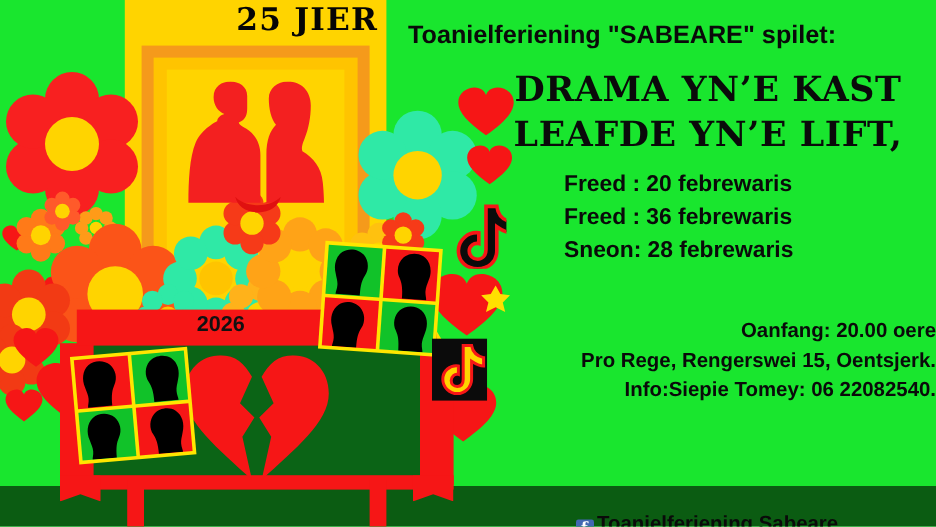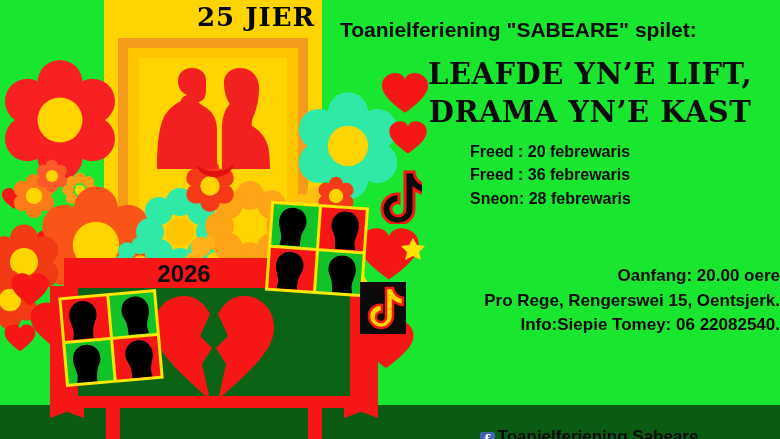--- a/index.html
+++ b/index.html
@@ -20,21 +20,21 @@
     position:absolute;left:104px;top:2px;width:218px;text-align:center;
     font-family:"DejaVu Serif", serif;font-weight:bold;font-size:26px;
     letter-spacing:1px;color:#050505;z-index:30;margin-left:43px;
   }
   
   .couple{position:absolute;left:150px;top:68px;width:130px;height:150px;z-index:12;}
   
   .cab-band{position:absolute;left:64px;top:258px;width:300px;height:30px;background:#F61616;z-index:14;}
   .year{
     position:absolute;left:64px;top:260px;width:240px;text-align:center;
-    font-family:"Liberation Sans", sans-serif;font-weight:bold;font-size:24px;color:#111;z-index:20;
+    font-family:"Liberation Sans", sans-serif;font-weight:bold;font-size:18px;color:#111;z-index:20;
   }
   .cab-body{position:absolute;left:78px;top:286px;width:272px;height:118px;background:#0B6416;z-index:13;}
   .cab-side-l{position:absolute;left:50px;top:286px;width:34px;height:118px;background:#F61616;z-index:13;}
   .cab-side-r{position:absolute;left:344px;top:286px;width:34px;height:118px;background:#F61616;z-index:13;}
   .cab-foot{position:absolute;top:400px;width:14px;height:39px;background:#F61616;z-index:13;}
   .cab-shelf{position:absolute;left:50px;top:396px;width:328px;height:12px;background:#F61616;z-index:13;}
   .cab-wing-l{position:absolute;left:50px;top:396px;width:34px;height:22px;background:#F61616;z-index:13;
      clip-path:polygon(0 0,100% 0,100% 100%,50% 72%,0 100%);}
   .cab-wing-r{position:absolute;left:344px;top:396px;width:34px;height:22px;background:#F61616;z-index:13;
      clip-path:polygon(0 0,100% 0,100% 100%,50% 72%,0 100%);}
@@ -47,21 +47,21 @@
   .grid .cell svg{position:absolute;left:0;top:0;width:100%;height:100%;}
   #grid-left{left:62px;top:293px;width:92px;height:84px;transform:rotate(-5deg);}
   #grid-right{left:268px;top:204px;width:92px;height:84px;transform:rotate(4deg);}
   
   .deco{position:absolute;left:0;top:0;width:780px;height:439px;pointer-events:none;}
   
   .rtxt{position:absolute;z-index:40;color:#0A0A0A;}
   #line-spilet{left:340px;top:18px;width:432px;font-size:21px;font-weight:bold;}
   #play-title{left:404px;top:56px;width:372px;text-align:center;
       font-family:"DejaVu Serif", serif;font-weight:bold;font-size:29px;line-height:1.3;letter-spacing:.5px;}
-  #dates{left:470px;top:140px;width:310px;font-size:16px;font-weight:bold;line-height:1.46;}
+  #dates{left:470px;top:140px;width:310px;font-size:19px;font-weight:bold;line-height:1.46;}
   #info{left:398px;top:264px;width:382px;text-align:right;font-size:17px;font-weight:bold;line-height:1.45;}
   #fb{left:398px;top:380px;width:382px;text-align:center;font-size:17px;font-weight:bold;margin-top:47px;}
   .fbicon{display:inline-block;width:15px;height:15px;background:#4267B2;border-radius:2px;
     color:#fff;font-size:13px;font-weight:bold;line-height:15px;text-align:center;
     font-family:"DejaVu Serif",serif;vertical-align:-2px;margin-right:3px;}
   .mailicon{display:inline-block;margin-right:3px;}
 </style>
 </head>
 <body>
 
@@ -267,22 +267,22 @@
     <path d="M26 6h7c1 6 5 9 10 10v7c-4 0-7-2-10-4v15c0 7-6 12-12 12s-12-5-12-12c0-7 6-12 13-11v7c-3-1-6 2-6 5 0 3 2 5 5 5 3 0 5-2 5-6z" fill="#FFD400" stroke="#F61616" stroke-width="2.5"></path>
   </svg>
 
   <div class="jier">25 JIER</div>
 
   <div class="floor"></div>
 
   <div class="rtxt" id="line-spilet">Toanielferiening "SABEARE" spilet:</div>
 
   <div class="rtxt" id="play-title">
+    <div>DRAMA YN’E KAST</div>
     <div>LEAFDE YN’E LIFT,</div>
-    <div>DRAMA YN’E KAST</div>
   </div>
 
   <div class="rtxt" id="dates">
     <div>Freed : 20 febrewaris</div>
     <div>Freed : 36 febrewaris</div>
     <div>Sneon: 28 febrewaris</div>
   </div>
 
   <div class="rtxt" id="info">
     <div>Oanfang: 20.00 oere</div>

